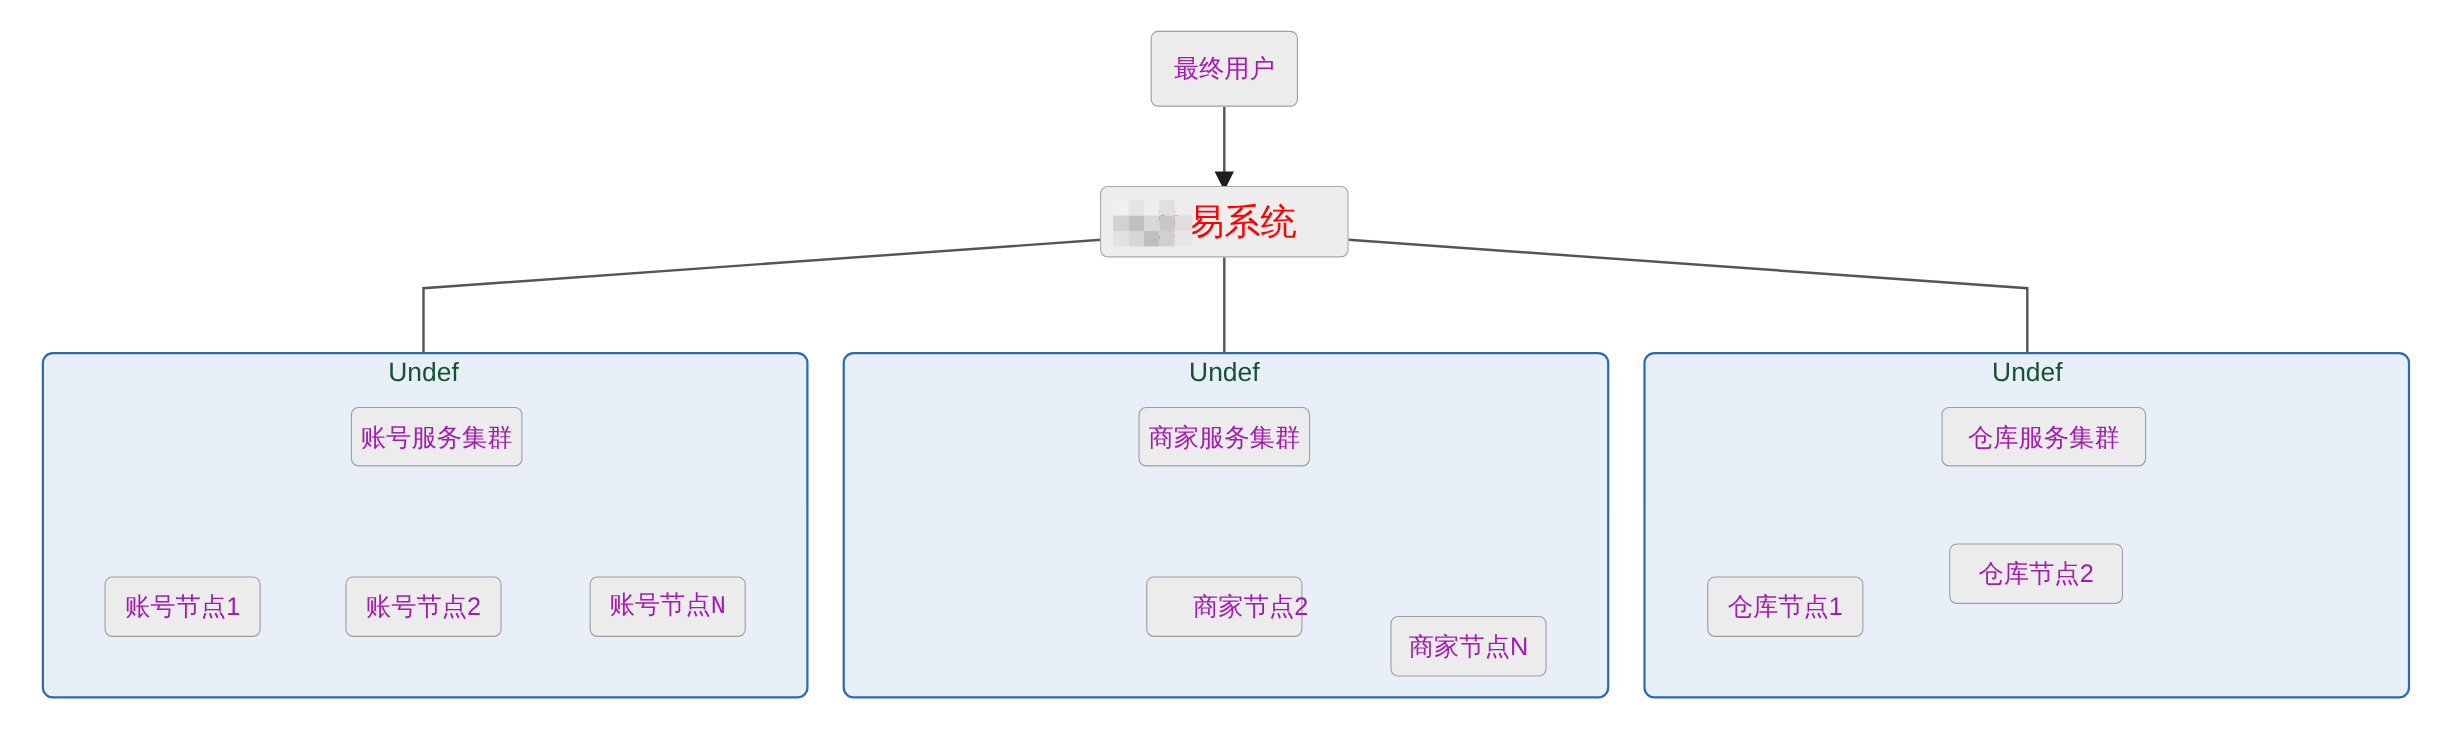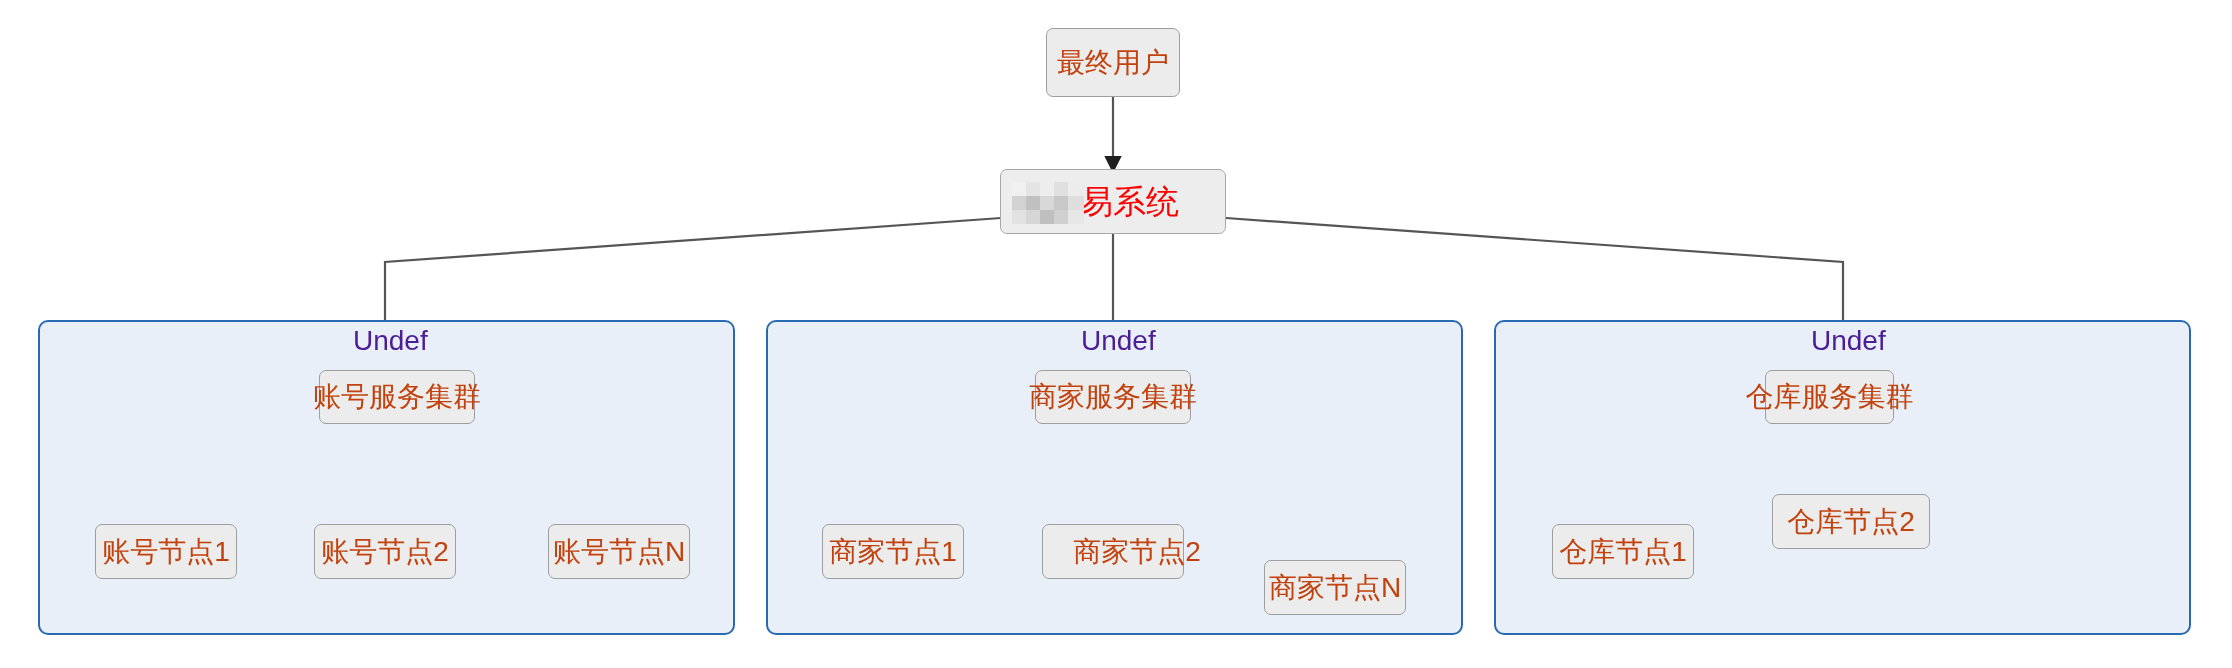--- a/index.html
+++ b/index.html
@@ -27,44 +27,44 @@
   }
   .node-box {
     position: absolute;
     box-sizing: border-box;
     background: #ececec;
     border: 1.3px solid #9e9e9e;
     border-radius: 7px;
     display: flex;
     align-items: center;
     justify-content: center;
-    color: #c2410c;
-    font-size: 28px;
+    color: #a21caf;
+    font-size: 23px;
     line-height: 1;
     white-space: nowrap;
     z-index: 5;
   }
   .node-box.accent {
     color: #ff0000;
     font-size: 33px;
     border-color: #a8a8a8;
     background: #ededed;
   }
   .cluster-box {
     position: absolute;
     box-sizing: border-box;
     background: #e8eff9;
     border: 2px solid #2a6ab1;
     border-radius: 10px;
     z-index: 1;
   }
   .cluster-label {
     position: absolute;
-    font-size: 28px;
-    color: #4c1d95;
+    font-size: 24px;
+    color: #14532d;
     line-height: 1;
     white-space: nowrap;
     z-index: 3;
   }
   
   .redaction {
     position: absolute;
     z-index: 6;
     pointer-events: none;
   }
@@ -170,26 +170,25 @@
     <i style="left:14px;  top:28px; width:14px; height:14px; background:#d6d6d6;"></i>
     <i style="left:28px;  top:28px; width:14px; height:14px; background:#bfbfbf;"></i>
     <i style="left:42px;  top:28px; width:14px; height:14px; background:#d0d0d0;"></i>
     <i style="left:56px;  top:28px; width:16px; height:14px; background:#e6e6e6;"></i>
   </div>
 
   <div class="node-box" style="left:307px; top:370px; width:156px; height:54px;margin-left:12px;">账号服务集群</div>
 
   <div class="node-box" style="left:95px; top:524px; width:142px; height:55px;">账号节点1</div>
   <div class="node-box" style="left:314px; top:524px; width:142px; height:55px;">账号节点2</div>
-  <div class="node-box" style="left:548px; top:524px; width:142px; height:55px;">账号节点N</div>
+  <div class="node-box" style="left:536px; top:524px; width:142px; height:55px;font-family:Liberation Mono, monospace;">账号节点N</div>
 
   <div class="node-box" style="left:1035px; top:370px; width:156px; height:54px;">商家服务集群</div>
 
-  <div class="node-box" style="left:822px; top:524px; width:142px; height:55px;">商家节点1</div>
   <div class="node-box" style="left:1042px; top:524px; width:142px; height:55px;padding-left:48px;">商家节点2</div>
   <div class="node-box" style="left:1264px; top:524px; width:142px; height:55px;margin-top:36px;">商家节点N</div>
 
-  <div class="node-box" style="left:1765px; top:370px; width:129px; height:54px;">仓库服务集群</div>
+  <div class="node-box" style="left:1765px; top:370px; width:186px; height:54px;">仓库服务集群</div>
 
   <div class="node-box" style="left:1552px; top:524px; width:142px; height:55px;">仓库节点1</div>
   <div class="node-box" style="left:1772px; top:494px; width:158px; height:55px;text-align:right;">仓库节点2</div>
 
 </div>
 
 </body></html>

